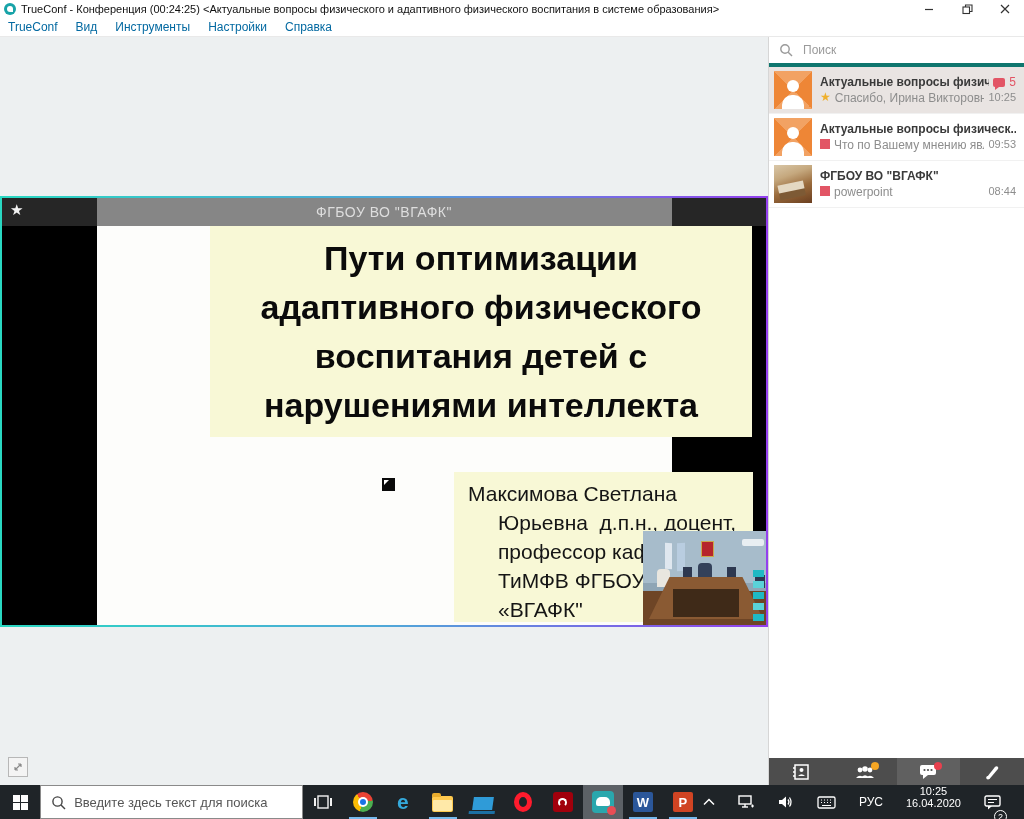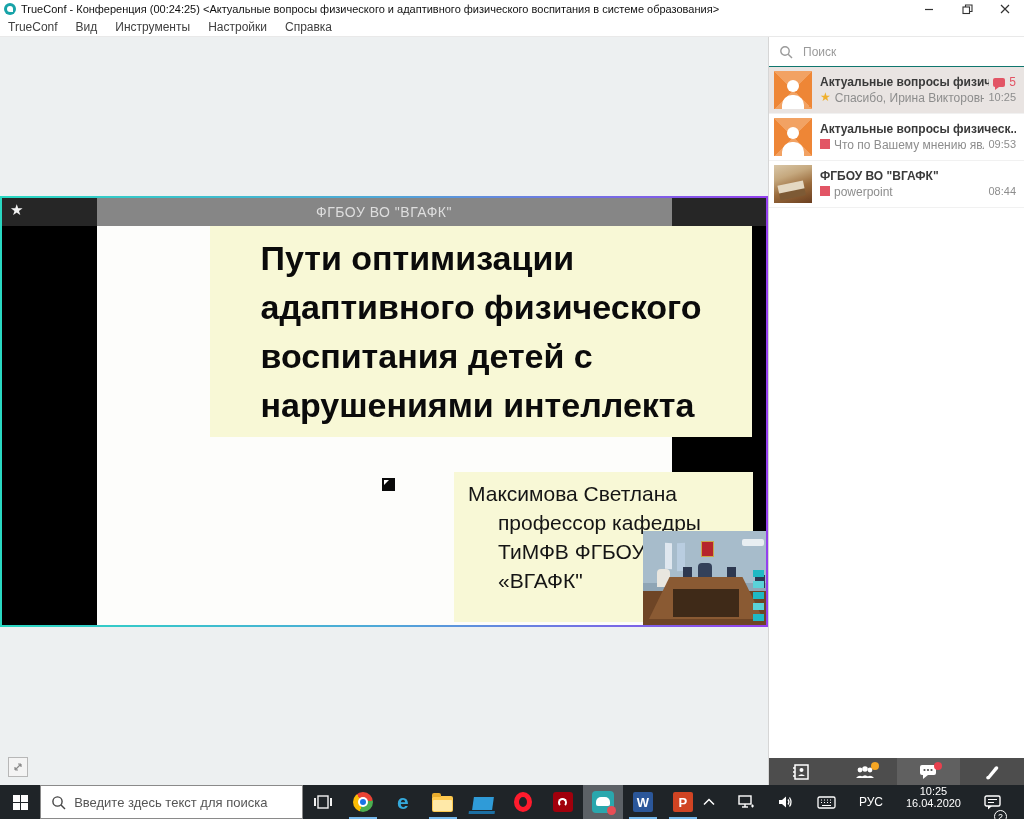--- a/index.html
+++ b/index.html
@@ -12,37 +12,37 @@
   .tc-logo { width:12px; height:12px; border-radius:50%; background:#17a3a8; position:relative; flex:0 0 auto; }
   .tc-logo::after { content:""; position:absolute; left:3px; top:3px; width:6px; height:6px;
     border-radius:50% 50% 0 50%; background:#fff; }
   .win-title { font-size:11px; color:#111; margin-left:5px; white-space:nowrap; overflow:hidden; }
   .winctrls { margin-left:auto; display:flex; height:18px; }
   .wbtn { width:38px; height:18px; display:flex; align-items:center; justify-content:center; cursor:default; }
   .wbtn svg { display:block; }
 
   
   .menubar { position:absolute; top:18px; left:0; width:1024px; height:19px; background:#ffffff;
-    display:flex; align-items:center; gap:18px; padding-left:8px; font-size:12px; color:#404040;
+    display:flex; align-items:center; gap:18px; padding-left:8px; font-size:12px; color:#0369a1;
     border-bottom:1px solid #e9e9e9; }
   .menubar span { cursor:default; }
 
   
   .main-area { position:absolute; top:37px; left:0; width:768px; height:748px; background:#edf0f1; }
 
   .video-frame { position:absolute; left:0; top:159px; width:768px; height:431px;
     border:2px solid; border-image:linear-gradient(90deg,#29d8c2 0%, #4fa8d8 50%, #9340ee 100%) 1;
     background:#000; }
   .video-inner { position:absolute; inset:0; background:#000; overflow:hidden; }
 
   .slide { position:absolute; left:95px; top:0; width:575px; height:427px; background:#fdfdfb; }
   .slide-title-box { position:absolute; left:113px; top:28px; width:542px; height:211px;
     background:#f8f8d6; display:flex; align-items:center; justify-content:center; }
   .slide-title { font-size:34px; line-height:49px; font-weight:bold; color:#0b0b0b;
-    white-space:pre-line; }
+    text-align:center; white-space:pre-line; }
   .author-box { position:absolute; left:357px; top:274px; width:299px; height:150px;
     background:#f8f8d6; padding:7px 10px 0 14px; }
   .author-line { font-size:21px; line-height:29px; color:#151515; white-space:pre; }
   .author-line.indent { padding-left:30px; }
   .ptr-cursor { position:absolute; left:285px; top:280px; width:13px; height:13px; background:#0a0a0a; }
   .ptr-cursor::after { content:""; position:absolute; left:2px; top:2px;
     border-left:5px solid #fff; border-bottom:5px solid transparent; }
 
   .caption-bar { position:absolute; left:0; top:0; width:100%; height:28px;
     background:rgba(62,62,62,0.62); display:flex; align-items:center; }
@@ -77,21 +77,21 @@
   
   .chat-panel { position:absolute; top:37px; left:768px; width:256px; height:748px; background:#ffffff;
     border-left:1px solid #d6d6d6; display:flex; flex-direction:column; }
   .chat-header { height:30px; background:#14a1a6; display:flex; align-items:center; padding:0 8px; flex:0 0 auto; }
   .hamburger { width:18px; height:12px; display:flex; flex-direction:column; justify-content:space-between; cursor:pointer; }
   .hamburger i { height:2.5px; background:#fff; border-radius:1px; }
   .chat-title { color:#fff; font-size:13px; margin-left:14px; }
   .hdr-spacer { flex:1; }
   .hdr-btn { width:24px; height:22px; display:flex; align-items:center; justify-content:center; cursor:pointer; }
 
-  .chat-search { height:30px; background:#fff; border-bottom:1px solid #0f766e; display:flex;
+  .chat-search { height:30px; background:#fff; border-bottom:4px solid #0f766e; display:flex;
     align-items:center; padding:0 10px; gap:10px; flex:0 0 auto; cursor:text; }
   .chat-search .ph { color:#9a9a9a; font-size:12px; }
 
   .chat-list { flex:1; overflow:hidden; }
   .chat-item { height:47px; display:flex; align-items:center; padding:0 8px 0 5px; gap:8px;
     border-bottom:1px solid #f1f1f1; cursor:pointer; background:#fff; }
   .chat-item.selected { background:#e9e4e2; }
   .avatar { width:38px; height:38px; flex:0 0 auto; position:relative; overflow:hidden;
     background:conic-gradient(from 45deg, #ee8636 0 90deg, #f2a263 90deg 180deg, #ee8636 180deg 270deg, #f2a263 270deg 360deg); }
   .avatar::before { content:""; position:absolute; left:13px; top:9px; width:12px; height:12px;
@@ -209,20 +209,21 @@
     <div class="video-inner">
       <div class="slide">
         <div class="slide-title-box">
           <div class="slide-title">Пути оптимизации
 адаптивного физического
 воспитания детей с
 нарушениями интеллекта</div>
         </div>
         <div class="author-box">
           <div class="author-line">Максимова Светлана</div>
+          <div class="author-line indent">Юрьевна  д.п.н., доцент,</div>
           <div class="author-line indent">профессор кафедры</div>
           <div class="author-line indent">ТиМФВ ФГБОУ ВО</div>
           <div class="author-line indent">«ВГАФК"</div>
         </div>
         <div class="ptr-cursor"></div>
       </div>
       <div class="caption-bar">
         <span class="cap-star">★</span>
         <span class="cap-text">ФГБОУ ВО "ВГАФК"</span>
       </div>

